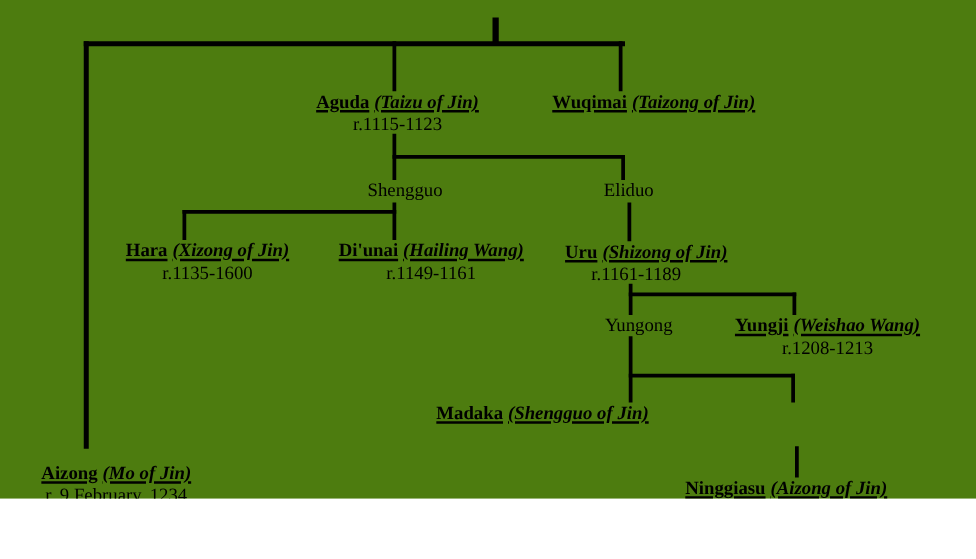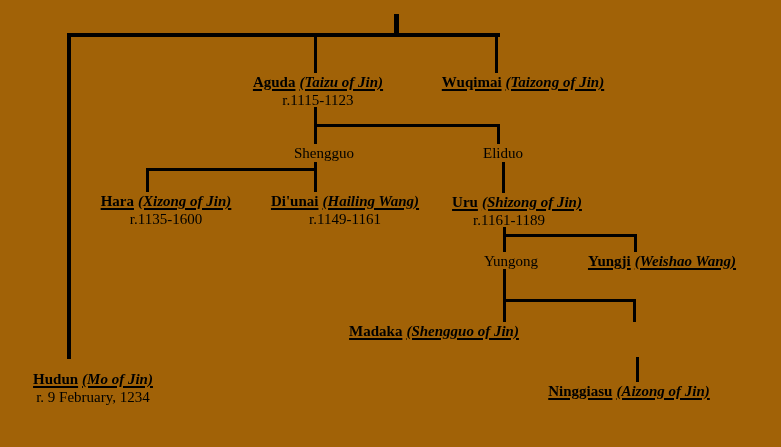--- a/index.html
+++ b/index.html
@@ -1,17 +1,17 @@
 <!DOCTYPE html>
 <html><head>
 <meta charset="utf-8">
 <style>
   html,body{margin:0;padding:0;background:#ffffff;}
   .canvas{
-    position:relative;width:781px;height:447px;background:#a16207;
+    position:relative;width:781px;height:399px;background:#4d7c0f;
     font-family:"Liberation Serif",serif;color:#000;overflow:hidden;
   }
   .v,.h{position:absolute;background:#000;}
   .node{
     position:absolute;transform:translateX(-50%);
     text-align:center;white-space:nowrap;
     font-size:15px;line-height:18px;
   }
   .pname{
     font-weight:bold;
@@ -85,29 +85,30 @@
     <div class="pname"><span class="nm">Uru</span><span class="ttl">(Shizong of Jin)</span></div>
     <div class="reign" style="transform:translateX(-8px)">r.1161-1189</div>
   </div>
 
   <div class="node plain" style="left:511px;top:252px">
     <div class="pname"><span class="nm">Yungong</span></div>
   </div>
 
   <div class="node" style="left:662px;top:252px">
     <div class="pname"><span class="nm">Yungji</span><span class="ttl">(Weishao Wang)</span></div>
+    <div class="reign">r.1208-1213</div>
   </div>
 
   <div class="node" style="left:434px;top:322px">
     <div class="pname"><span class="nm">Madaka</span><span class="ttl">(Shengguo of Jin)</span></div>
   </div>
 
 
   <div class="node" style="left:629px;top:382px">
     <div class="pname"><span class="nm">Ninggiasu</span><span class="ttl">(Aizong of Jin)</span></div>
   </div>
 
   <div class="node" style="left:93px;top:370px">
-    <div class="pname"><span class="nm">Hudun</span><span class="ttl">(Mo of Jin)</span></div>
+    <div class="pname"><span class="nm">Aizong</span><span class="ttl">(Mo of Jin)</span></div>
     <div class="reign">r. 9 February, 1234</div>
   </div>
 
 </div>
 
 </body></html>

